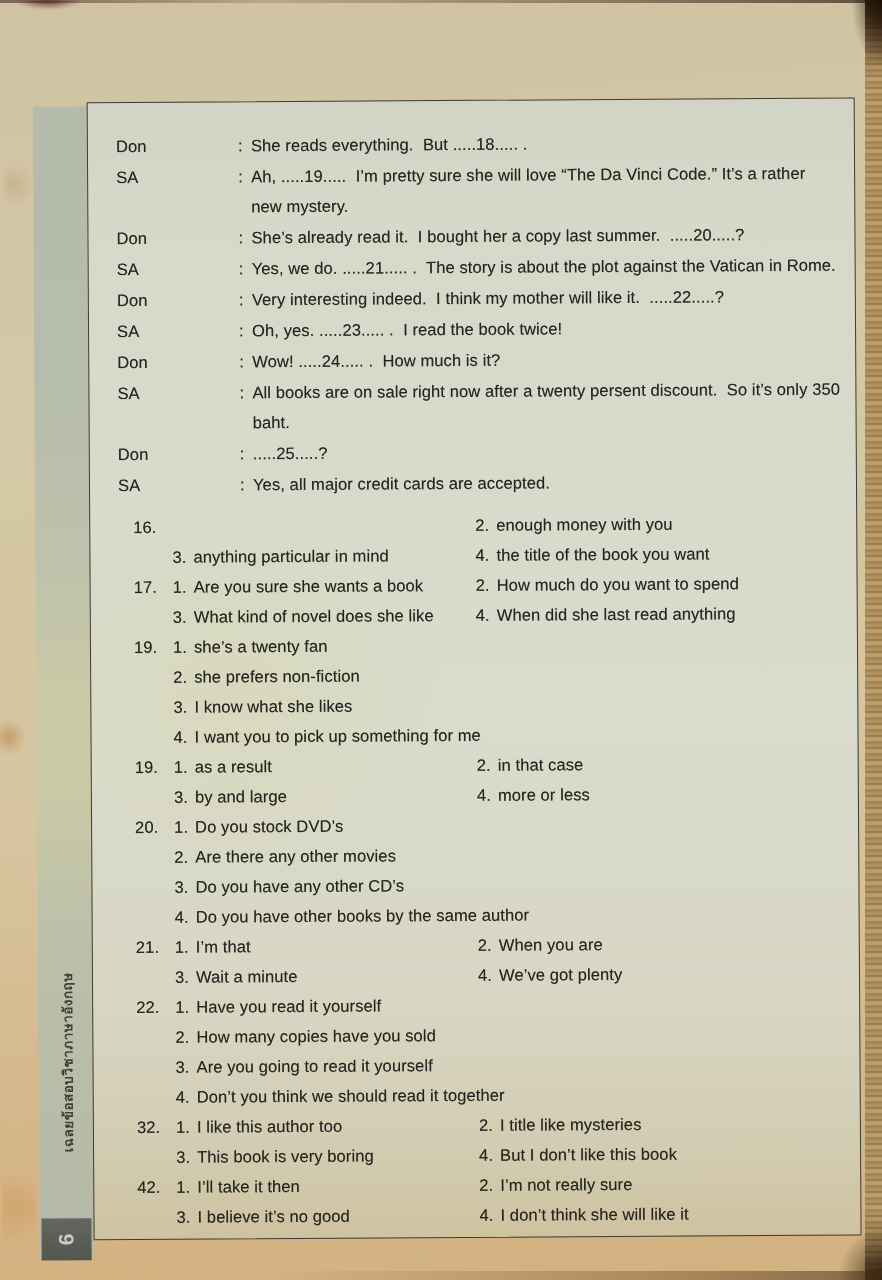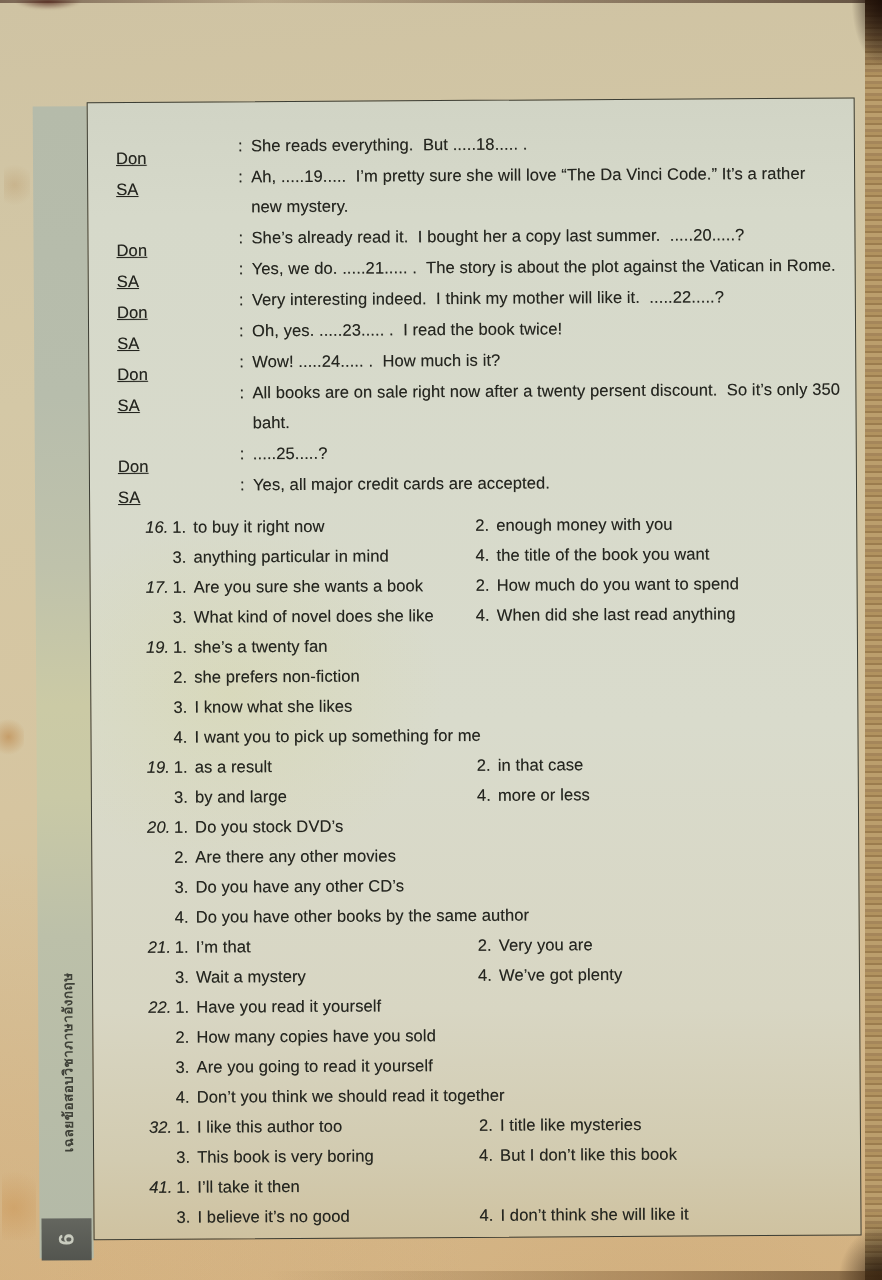--- a/index.html
+++ b/index.html
@@ -66,27 +66,27 @@
     border:1.5px solid #3c3e35;
     background:
       radial-gradient(ellipse 40% 22% at 18% 52%, rgba(215,212,150,0.30), transparent 70%),
       linear-gradient(180deg,#d1d4c5 0%,#d6d9ca 10%,#d9dbcc 55%,#d8d6c3 80%,#d2cbb0 93%,#cfc2a0 100%);
     color:#24251f;
   }
   .content-box *{text-shadow:0.2px 0.2px 0.35px rgba(38,38,31,0.45);}
 
   .dialogue{padding-top:28px;}
   .d-row{position:relative;padding:0 14px 0 163px;line-height:30px;margin-bottom:1px;font-size:16.5px;letter-spacing:0.1px;}
-  .d-speaker{position:absolute;left:28px;top:12px;text-decoration:underline;}
+  .d-speaker{position:absolute;left:28px;top:0;}
   .d-colon{position:absolute;left:150px;top:0;}
   .d-text{display:block;}
 
   .questions{margin-top:12px;}
   .q-row{position:relative;height:30px;line-height:30px;font-size:16.5px;letter-spacing:0.1px;}
-  .q-num{position:absolute;left:55px;top:0;font-style:italic;}
+  .q-num{position:absolute;left:43px;top:0;}
   .opt{position:absolute;top:0;white-space:nowrap;}
   .opt.col1{left:82px;}
   .opt.col2{left:385px;}
   .opt-num{display:inline-block;min-width:21px;}
 </style>
 </head>
 <body>
 
 <div class="photo">
   <div class="stain stain-a"></div>
@@ -150,21 +150,20 @@
           </div>
           <div class="d-row">
             <span class="d-speaker">SA</span>
             <span class="d-colon">:</span>
             <span class="d-text">Yes, all major credit cards are accepted.</span>
           </div>
         </div>
       <div class="questions" id="questions">
           <div class="q-row">
             <span class="q-num">16.</span>
-            <span class="opt col1"><span class="opt-num">1.</span><span class="opt-text">to buy it right now</span></span>
             <span class="opt col2"><span class="opt-num">2.</span><span class="opt-text">enough money with you</span></span>
           </div>
           <div class="q-row">
             <span class="q-num"></span>
             <span class="opt col1"><span class="opt-num">3.</span><span class="opt-text">anything particular in mind</span></span>
             <span class="opt col2"><span class="opt-num">4.</span><span class="opt-text">the title of the book you want</span></span>
           </div>
           <div class="q-row">
             <span class="q-num">17.</span>
             <span class="opt col1"><span class="opt-num">1.</span><span class="opt-text">Are you sure she wants a book</span></span>
@@ -213,25 +212,25 @@
             <span class="q-num"></span>
             <span class="opt col1"><span class="opt-num">3.</span><span class="opt-text">Do you have any other CD’s</span></span>
           </div>
           <div class="q-row">
             <span class="q-num"></span>
             <span class="opt col1"><span class="opt-num">4.</span><span class="opt-text">Do you have other books by the same author</span></span>
           </div>
           <div class="q-row">
             <span class="q-num">21.</span>
             <span class="opt col1"><span class="opt-num">1.</span><span class="opt-text">I’m that</span></span>
-            <span class="opt col2"><span class="opt-num">2.</span><span class="opt-text">Very you are</span></span>
-          </div>
-          <div class="q-row">
-            <span class="q-num"></span>
-            <span class="opt col1"><span class="opt-num">3.</span><span class="opt-text">Wait a mystery</span></span>
+            <span class="opt col2"><span class="opt-num">2.</span><span class="opt-text">When you are</span></span>
+          </div>
+          <div class="q-row">
+            <span class="q-num"></span>
+            <span class="opt col1"><span class="opt-num">3.</span><span class="opt-text">Wait a minute</span></span>
             <span class="opt col2"><span class="opt-num">4.</span><span class="opt-text">We’ve got plenty</span></span>
           </div>
           <div class="q-row">
             <span class="q-num">22.</span>
             <span class="opt col1"><span class="opt-num">1.</span><span class="opt-text">Have you read it yourself</span></span>
           </div>
           <div class="q-row">
             <span class="q-num"></span>
             <span class="opt col1"><span class="opt-num">2.</span><span class="opt-text">How many copies have you sold</span></span>
           </div>
@@ -247,22 +246,23 @@
             <span class="q-num">32.</span>
             <span class="opt col1"><span class="opt-num">1.</span><span class="opt-text">I like this author too</span></span>
             <span class="opt col2"><span class="opt-num">2.</span><span class="opt-text">I title like mysteries</span></span>
           </div>
           <div class="q-row">
             <span class="q-num"></span>
             <span class="opt col1"><span class="opt-num">3.</span><span class="opt-text">This book is very boring</span></span>
             <span class="opt col2"><span class="opt-num">4.</span><span class="opt-text">But I don’t like this book</span></span>
           </div>
           <div class="q-row">
-            <span class="q-num">41.</span>
+            <span class="q-num">42.</span>
             <span class="opt col1"><span class="opt-num">1.</span><span class="opt-text">I’ll take it then</span></span>
+            <span class="opt col2"><span class="opt-num">2.</span><span class="opt-text">I’m not really sure</span></span>
           </div>
           <div class="q-row">
             <span class="q-num"></span>
             <span class="opt col1"><span class="opt-num">3.</span><span class="opt-text">I believe it’s no good</span></span>
             <span class="opt col2"><span class="opt-num">4.</span><span class="opt-text">I don’t think she will like it</span></span>
           </div>
         </div>
     </div>
   </div>
 

